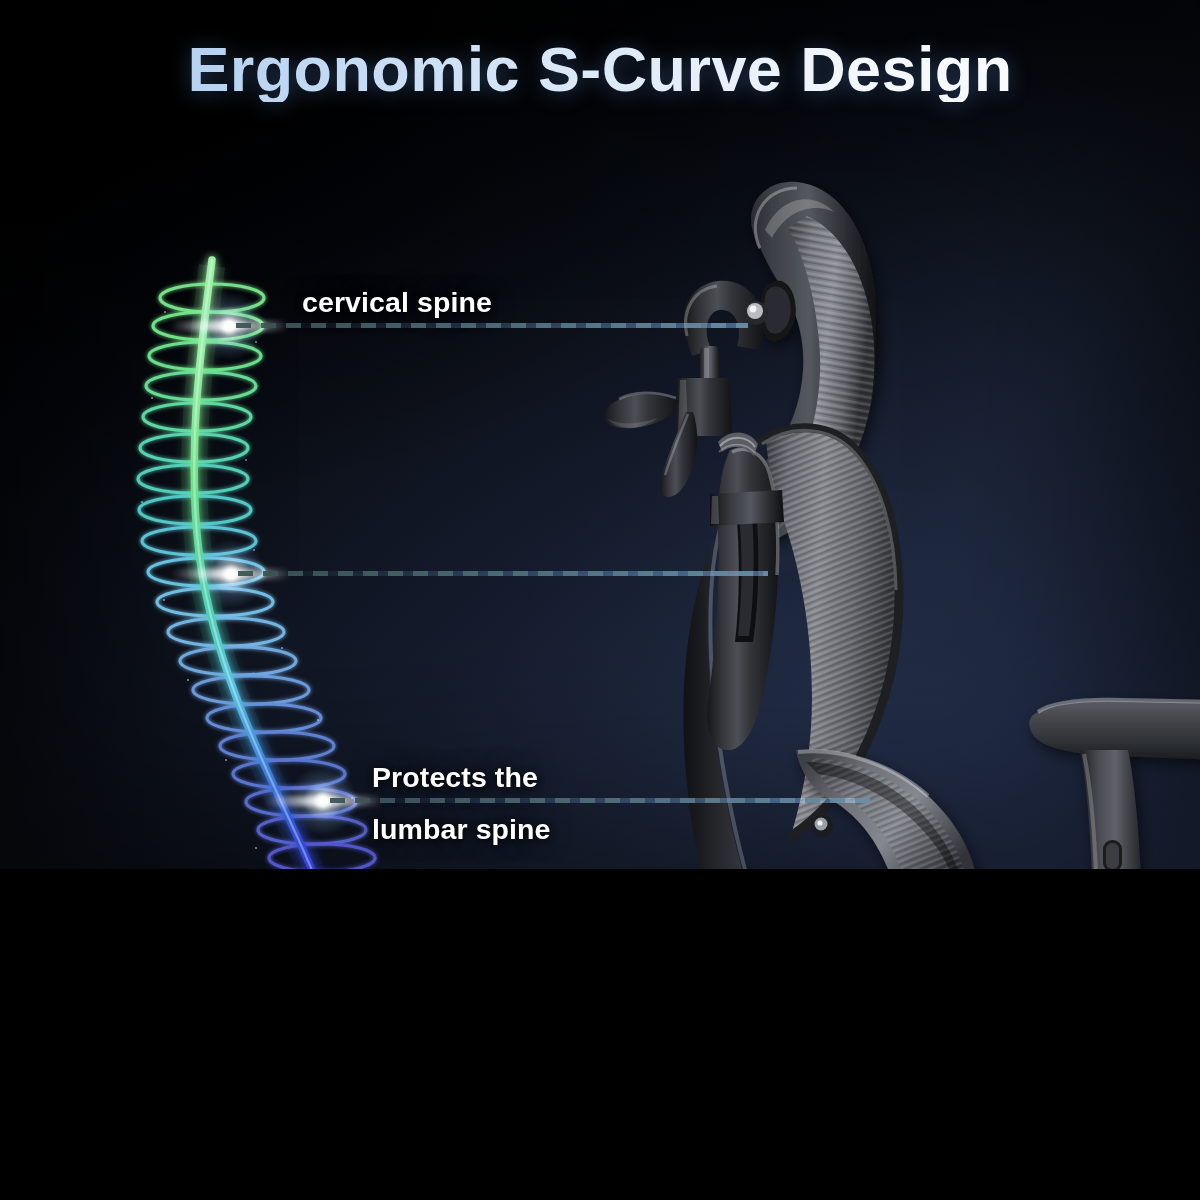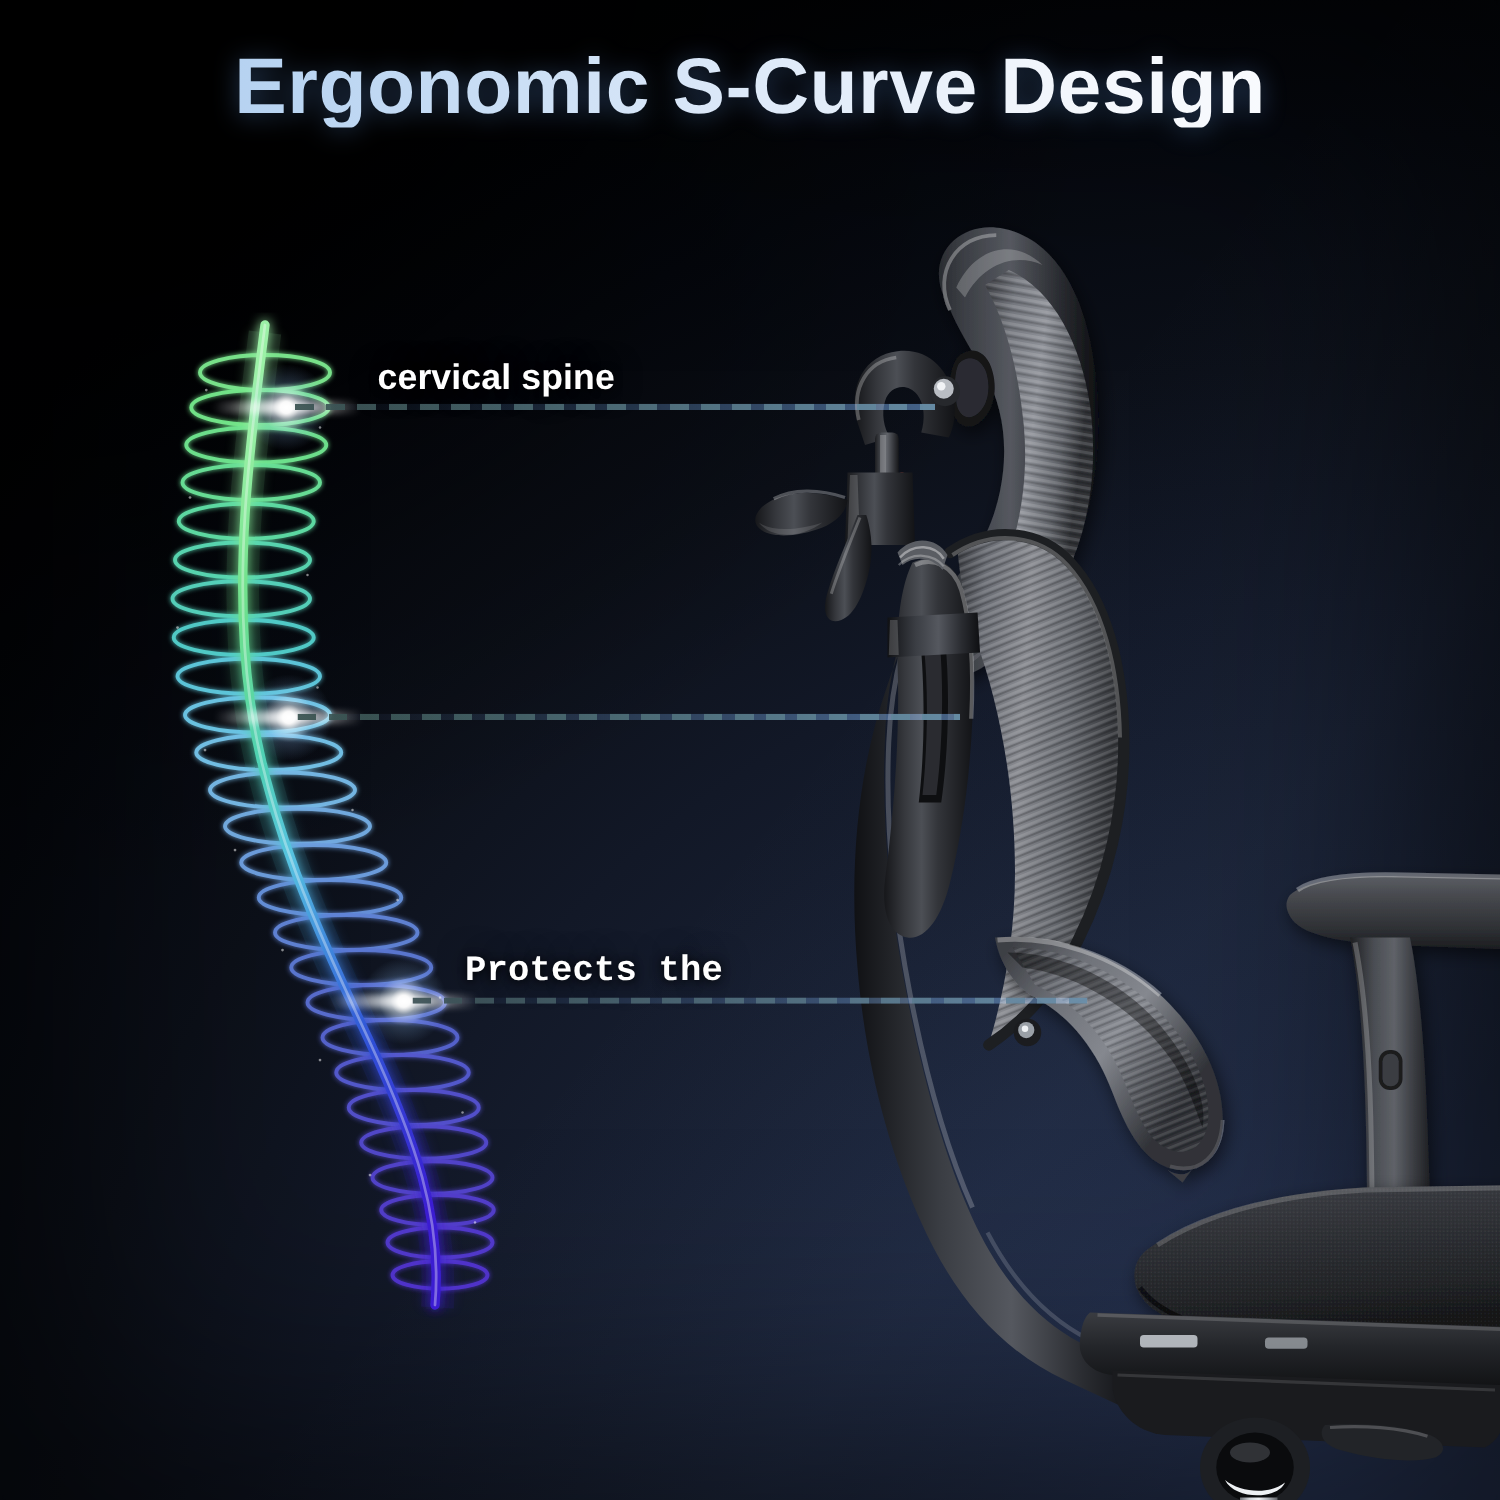--- a/index.html
+++ b/index.html
@@ -3,21 +3,21 @@
 <meta charset="utf-8">
 <title>Ergonomic S-Curve Design</title>
 <style>
   html,body{margin:0;padding:0;background:#000;}
   body{
     font-family:"Liberation Sans","DejaVu Sans",sans-serif;
     -webkit-font-smoothing:antialiased;
   }
   #stage{
     position:relative;
-    width:1200px;height:1200px;
+    width:1200px;height:869px;
     overflow:hidden;
     background:#be185d;
   }
 
   
   .bg-base{
     position:absolute;inset:0;
     background:
       radial-gradient(118% 112% at 88% 104%,
         #2b3a5e 0%,
@@ -563,21 +563,22 @@
   <div class="dash-wrap" style="left:236px;top:323px;width:512px;">
     <div class="dash g1" style="left:0;right:0;"></div>
     <div class="tint"></div>
   </div>
 
   <div class="dash-wrap" style="left:238px;top:571px;width:530px;">
     <div class="dash g2" style="left:0;right:0;"></div>
     <div class="tint"></div>
   </div>
 
-  <div class="callout" style="left:372px;top:751px;font-family:Liberation Mono, monospace;">
+  <div class="callout" style="left:372px;top:751px;">
     <div class="ctext">Protects the</div>
+    <div class="ctext">lumbar spine</div>
   </div>
   <div class="dash-wrap" style="left:330px;top:798px;width:540px;">
     <div class="dash g3" style="left:0;right:0;"></div>
     <div class="tint"></div>
   </div>
 
 </div>
 
 </body></html>

